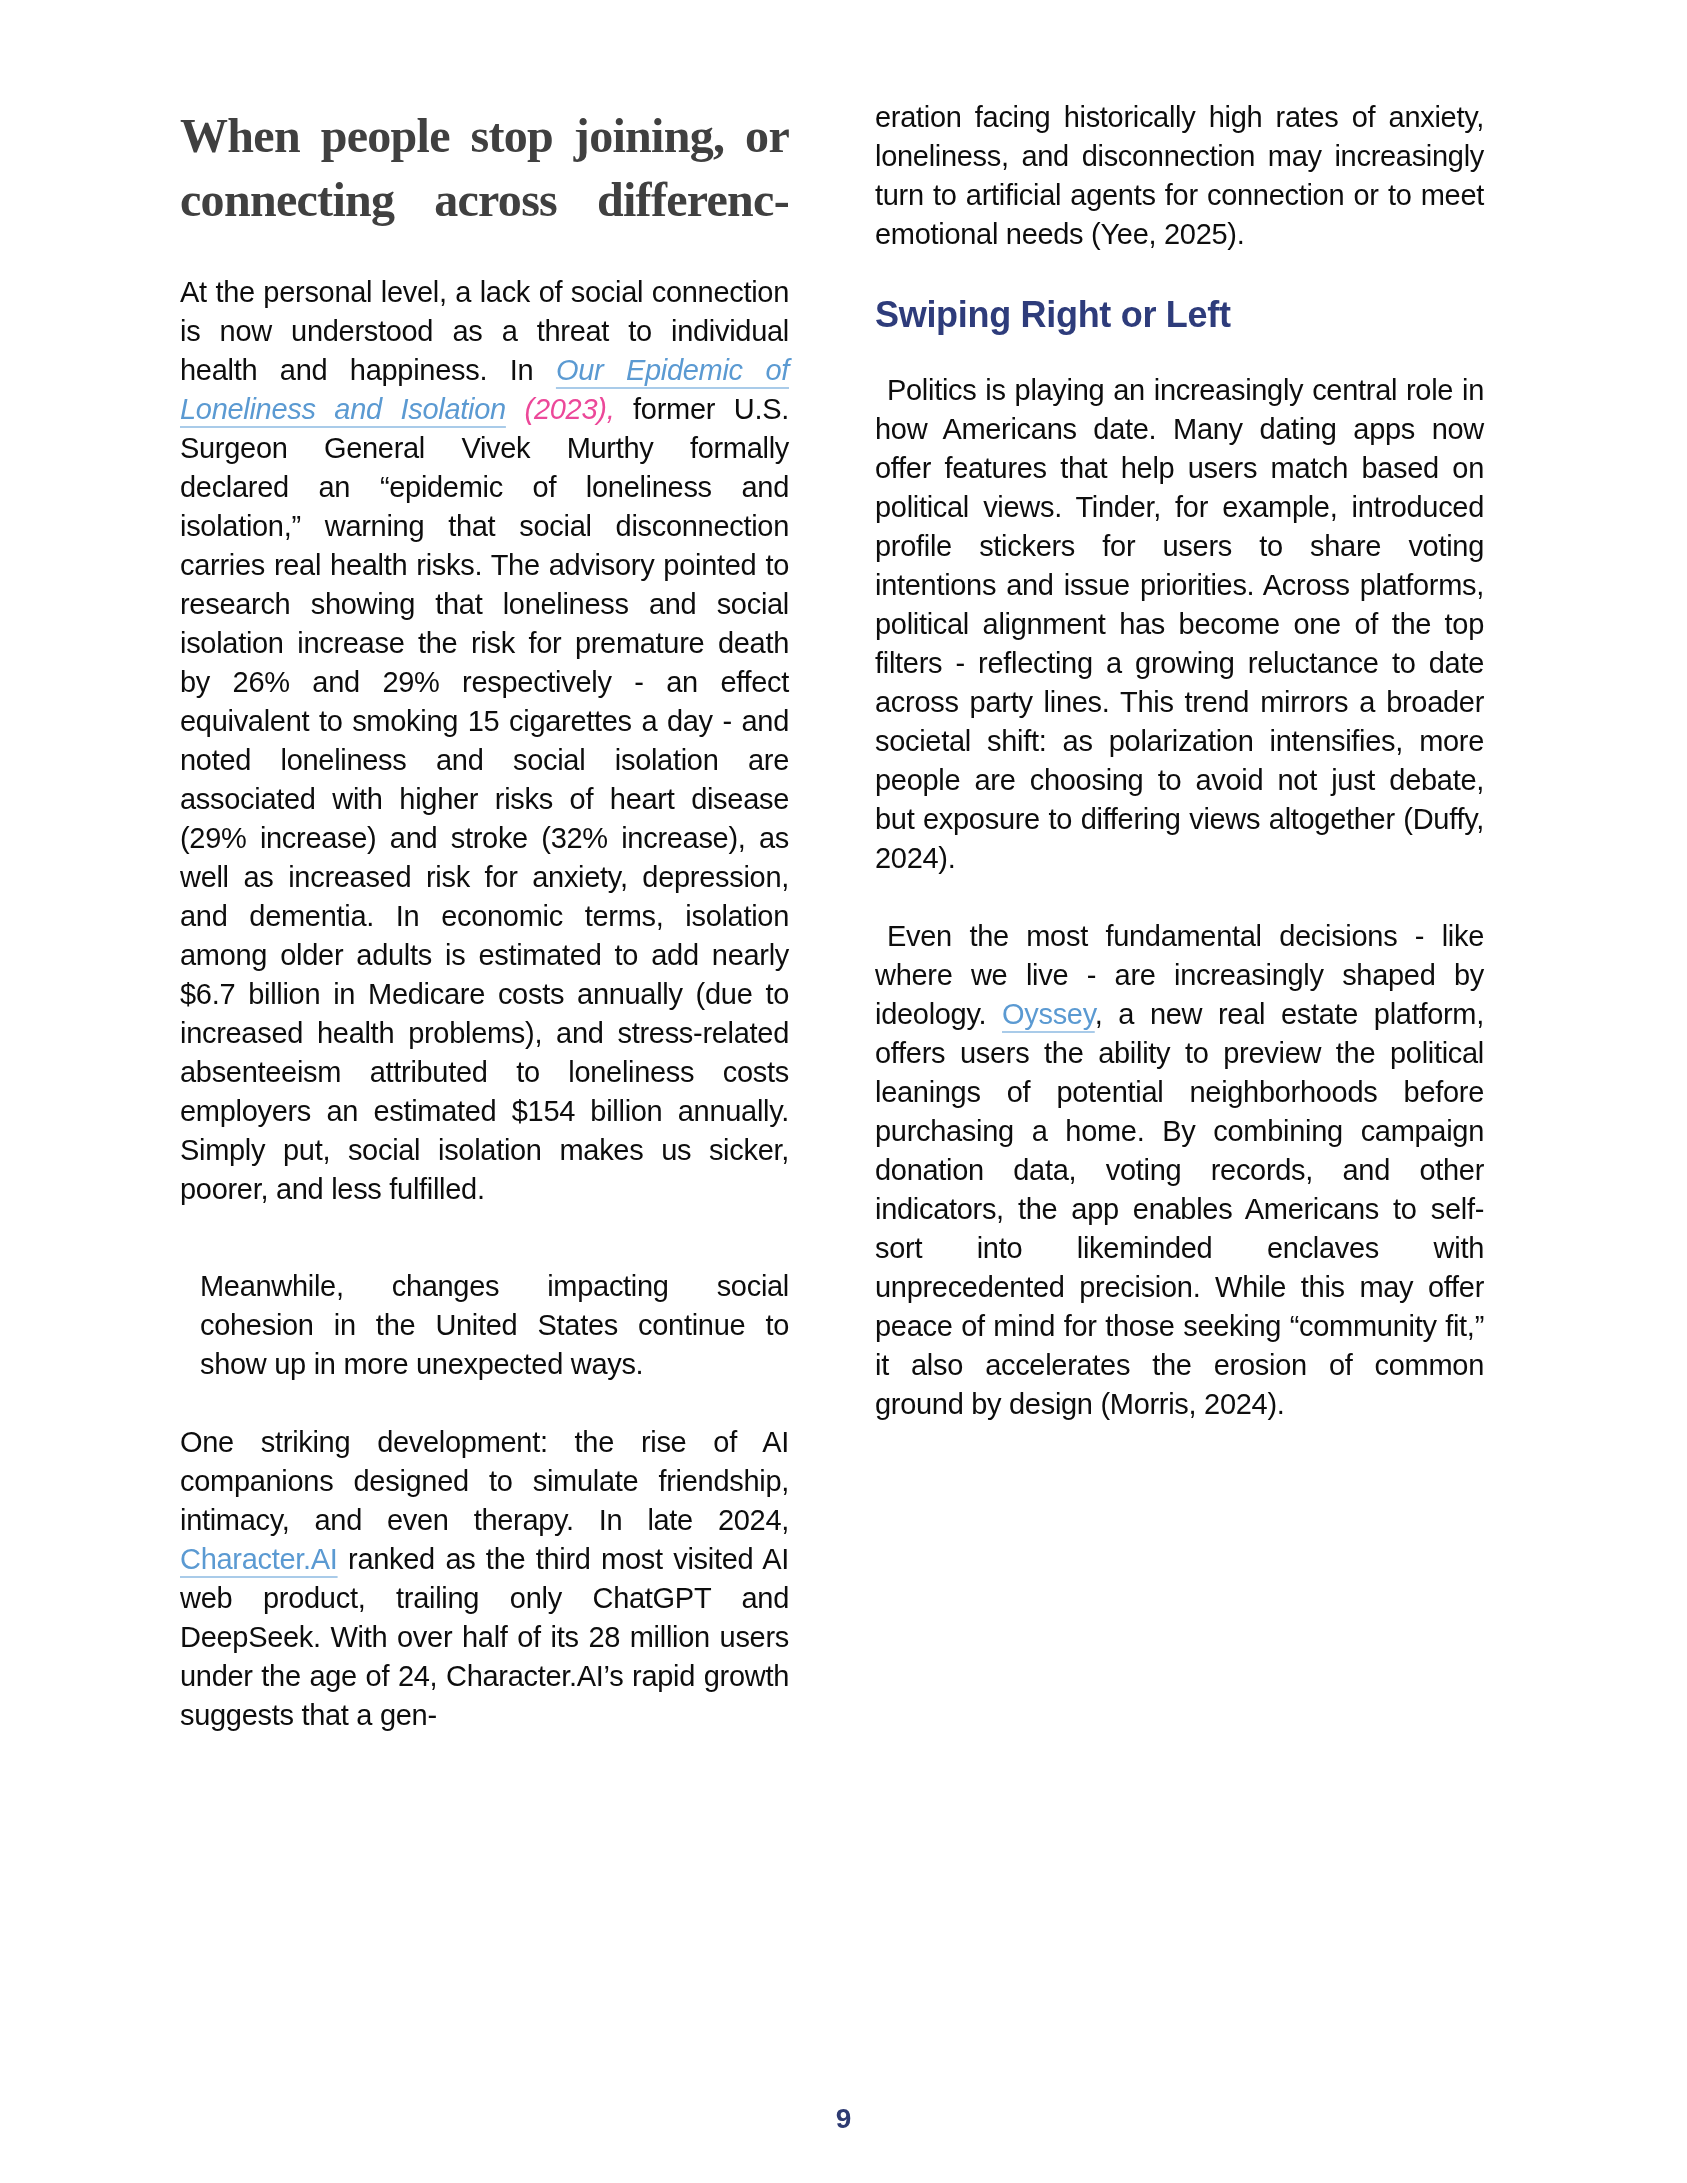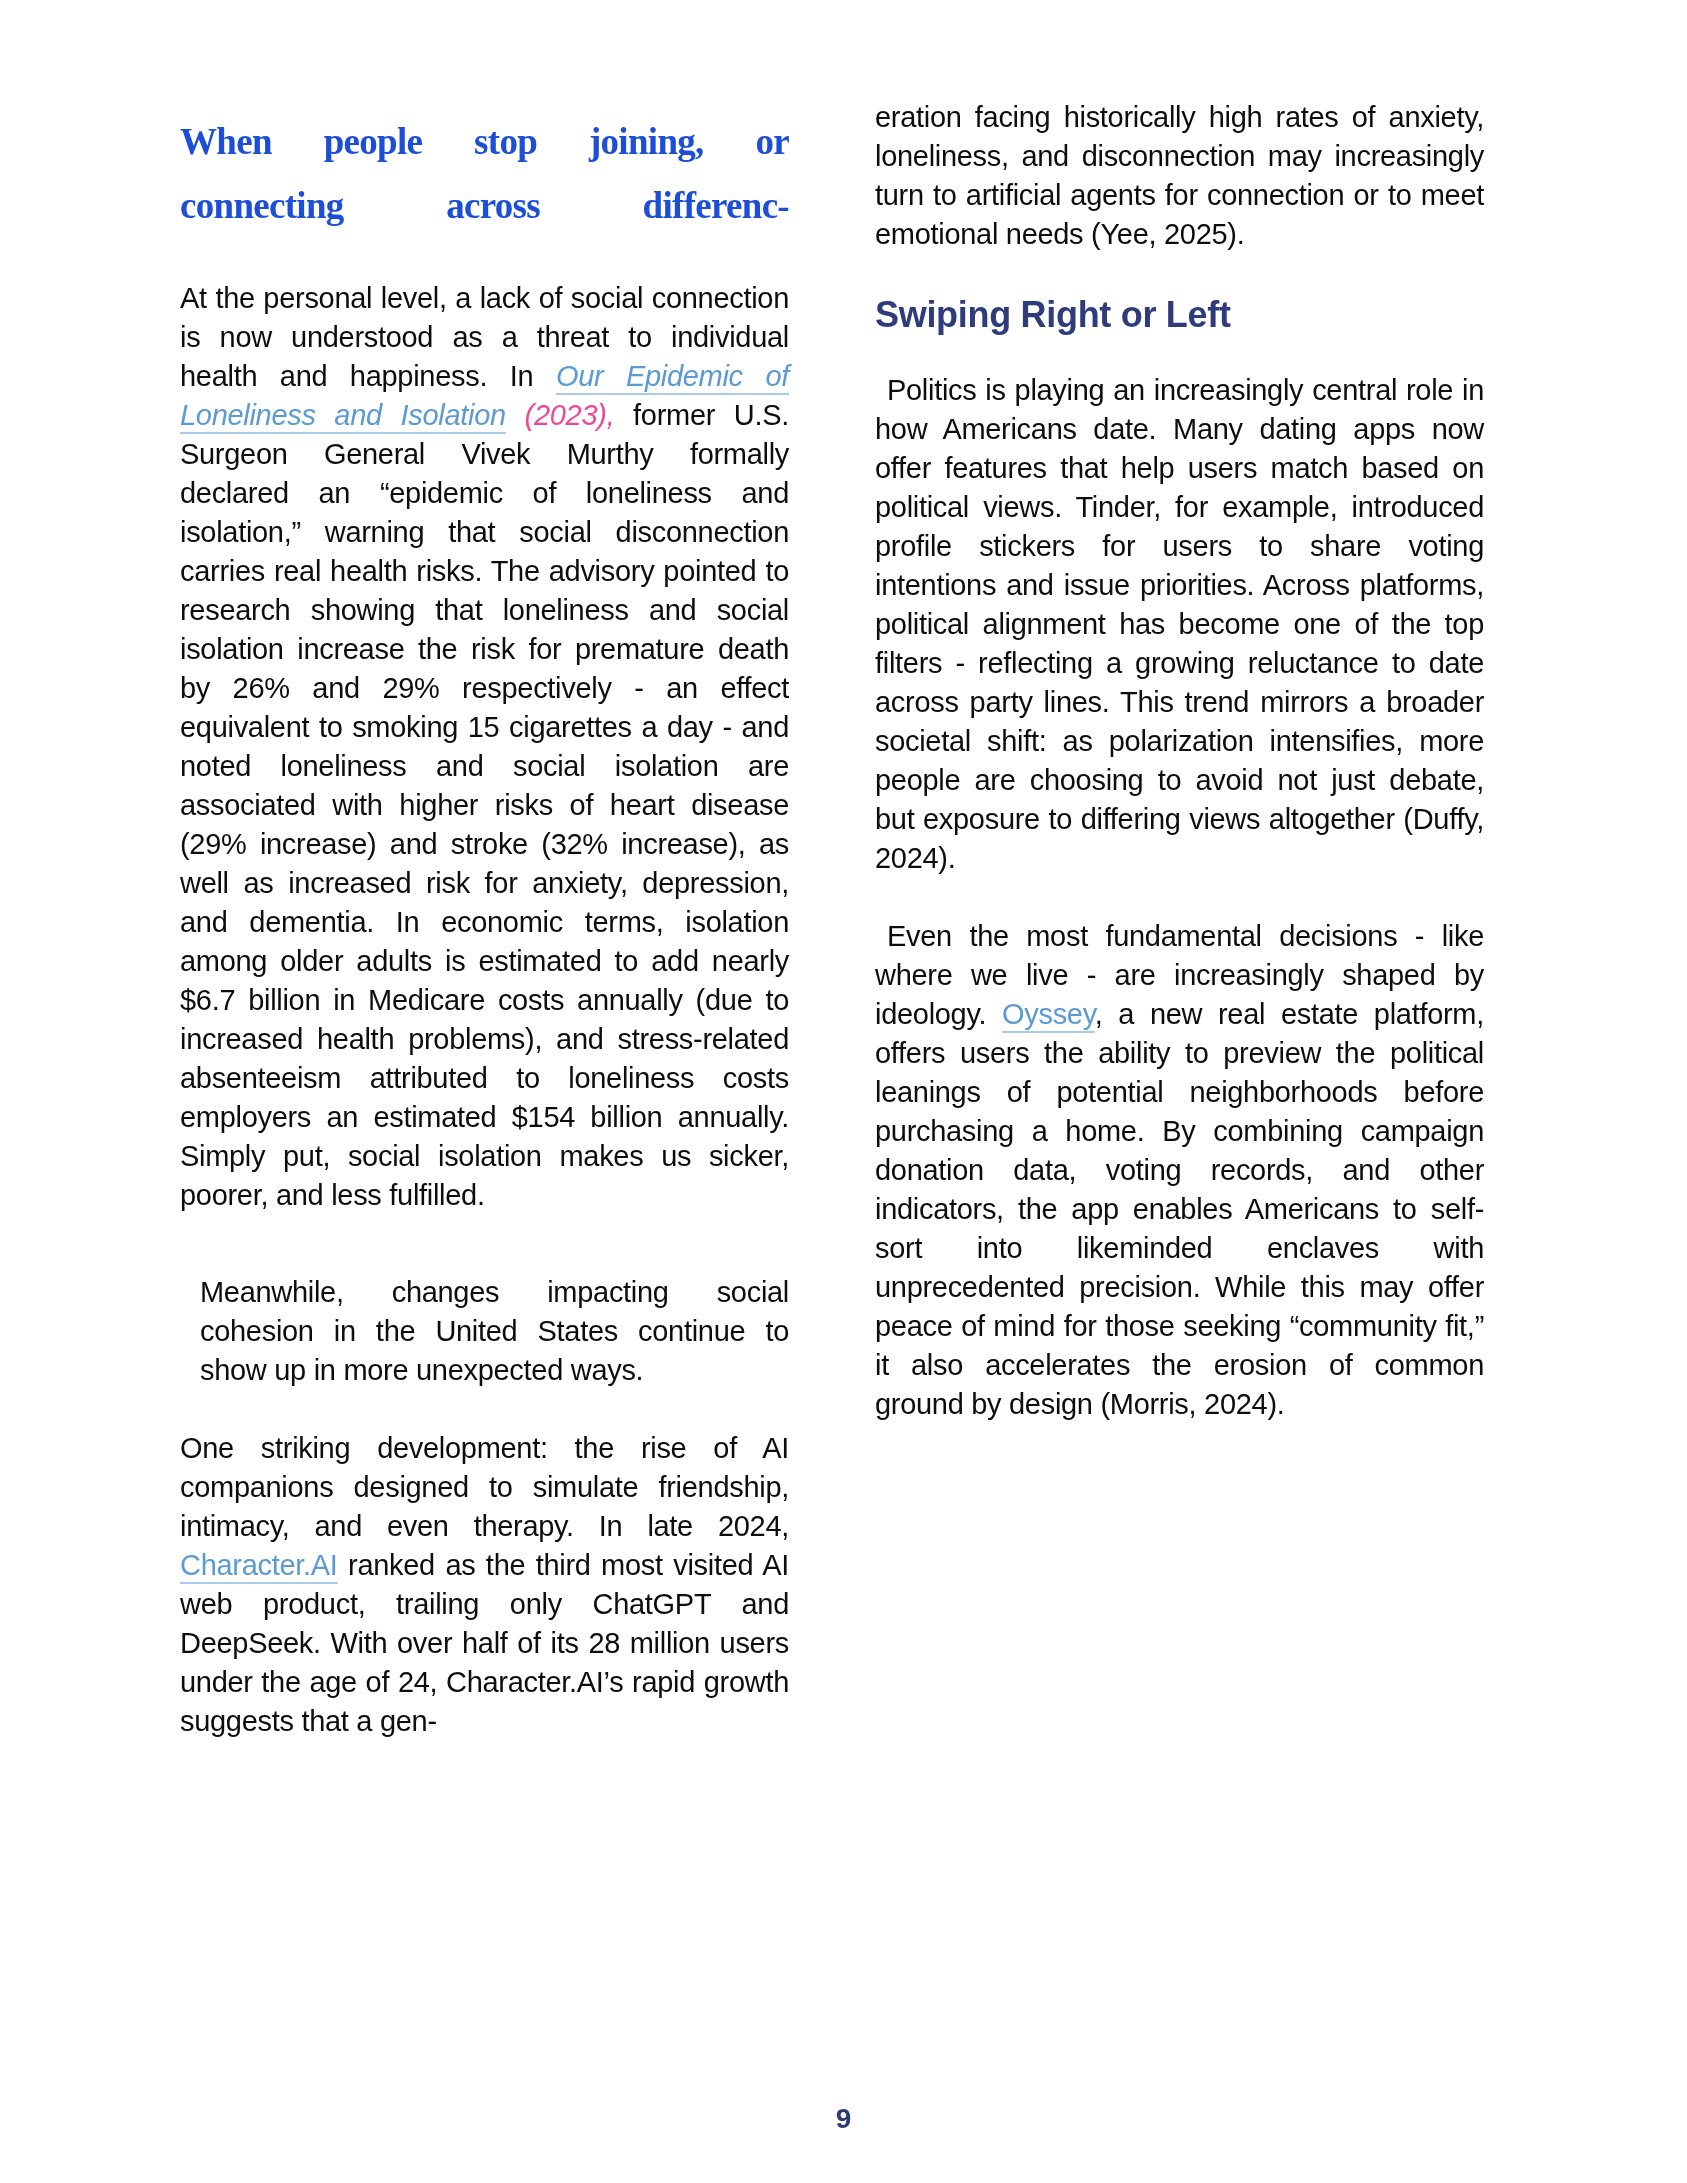--- a/index.html
+++ b/index.html
@@ -18,24 +18,24 @@
     width: 1305px;
     display: flex;
     gap: 86px;
   }
   .col { width: 609px; }
 
   
   .headline {
     font-family: "Liberation Serif", serif;
     font-weight: 700;
-    font-size: 37px;
+    font-size: 48px;
     line-height: 64px;
-    color: #1d4ed8;
-    margin: 12px 0 41px 0;
+    color: #404040;
+    margin: 6px 0 41px 0;
     letter-spacing: -0.7px;
   }
   .headline .tline {
     text-align: justify;
     text-align-last: justify;
   }
 
   
   p.body-par {
     font-size: 29px;

